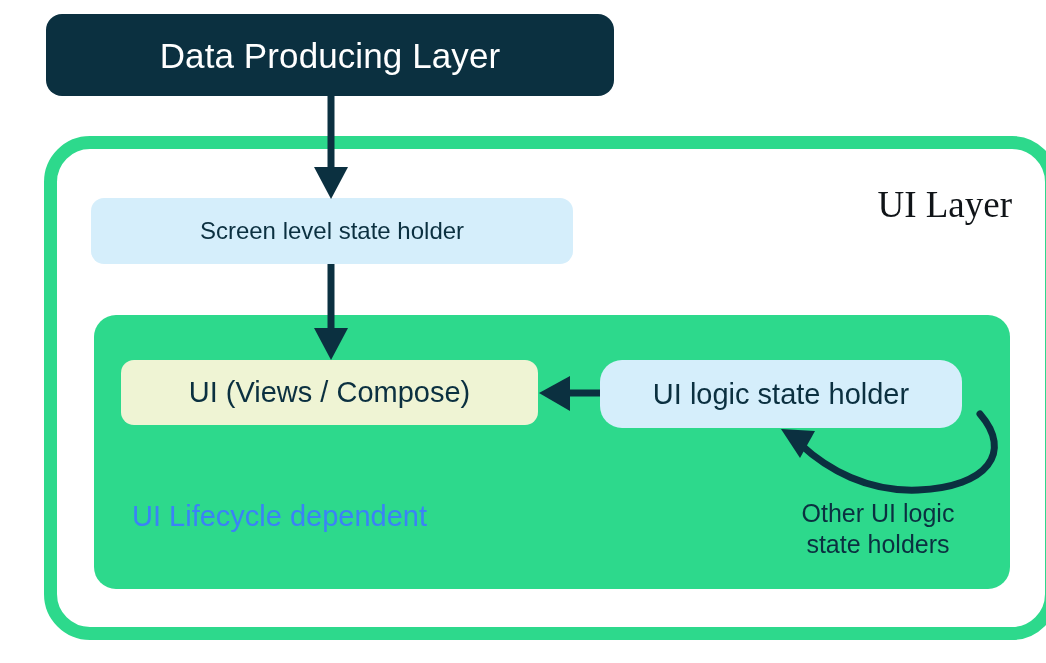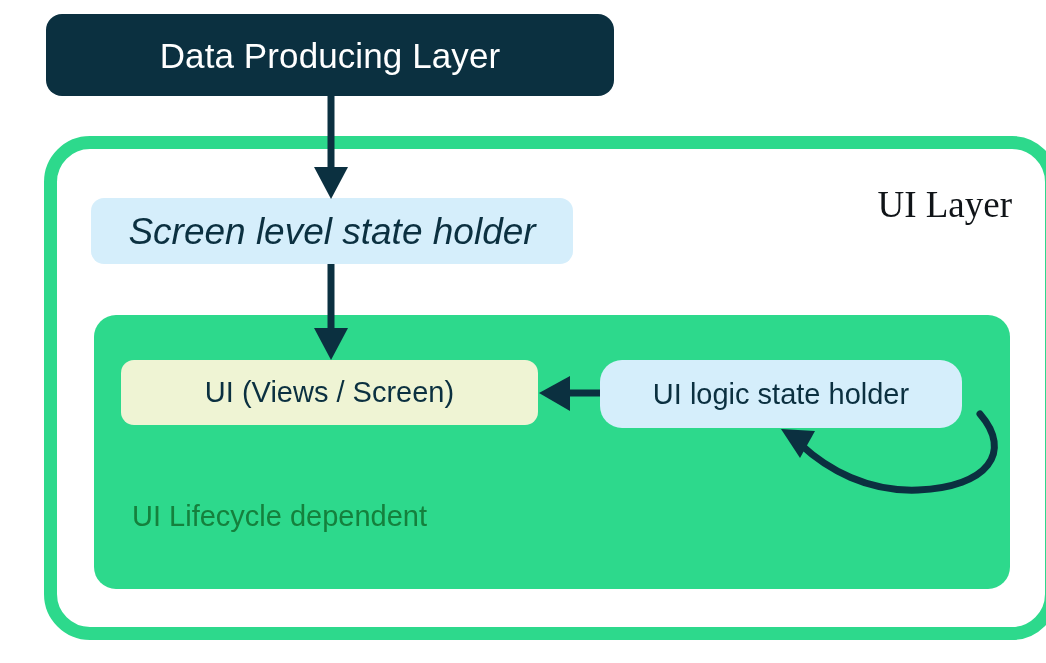--- a/index.html
+++ b/index.html
@@ -71,41 +71,40 @@
     width: 482px;
     height: 66px;
     background: #D5EEFB;
     border-radius: 13px;
     display: flex;
     align-items: center;
     justify-content: center;
   }
   .screen-state-label {
     color: #0B3040;
-    font-size: 37px;
-    line-height: 1;
-    white-space: nowrap;
-    font-style: italic;
+    font-size: 24px;
+    line-height: 1;
+    white-space: nowrap;
   }
 
   
   .lifecycle-panel {
     position: absolute;
     left: 66px;
     top: 315px;
     width: 916px;
     height: 274px;
     background: #2DD98C;
     border-radius: 22px;
   }
   .lifecycle-label {
     position: absolute;
     left: 104px;
     top: 502px;
-    color: #15803d;
+    color: #3b82f6;
     font-size: 29px;
     line-height: 1;
     white-space: nowrap;
   }
 
   
   .ui-views-box {
     position: absolute;
     left: 93px;
     top: 360px;
@@ -179,29 +178,33 @@
 
   <div class="ui-layer-title">UI Layer</div>
 
   <div class="screen-state-box">
     <span class="screen-state-label">Screen level state holder</span>
   </div>
 
   <div class="lifecycle-panel"></div>
 
   <div class="ui-views-box">
-    <span class="ui-views-label">UI (Views / Screen)</span>
+    <span class="ui-views-label">UI (Views / Compose)</span>
   </div>
 
   <div class="ui-logic-box">
     <span class="ui-logic-label">UI logic state holder</span>
   </div>
 
   <div class="lifecycle-label">UI Lifecycle dependent</div>
 
+  <div class="other-holders-caption">
+    <div>Other UI logic</div>
+    <div>state holders</div>
+  </div>
 
   <svg class="arrow-layer" viewBox="0 0 1046 663">
 
     <g>
       <line x1="303" y1="96" x2="303" y2="176" stroke="#0B3040" stroke-width="7"></line>
       <polygon points="303,199 286,167 320,167" fill="#0B3040"></polygon>
     </g>
 
     <g>
       <line x1="303" y1="264" x2="303" y2="336" stroke="#0B3040" stroke-width="7"></line>

